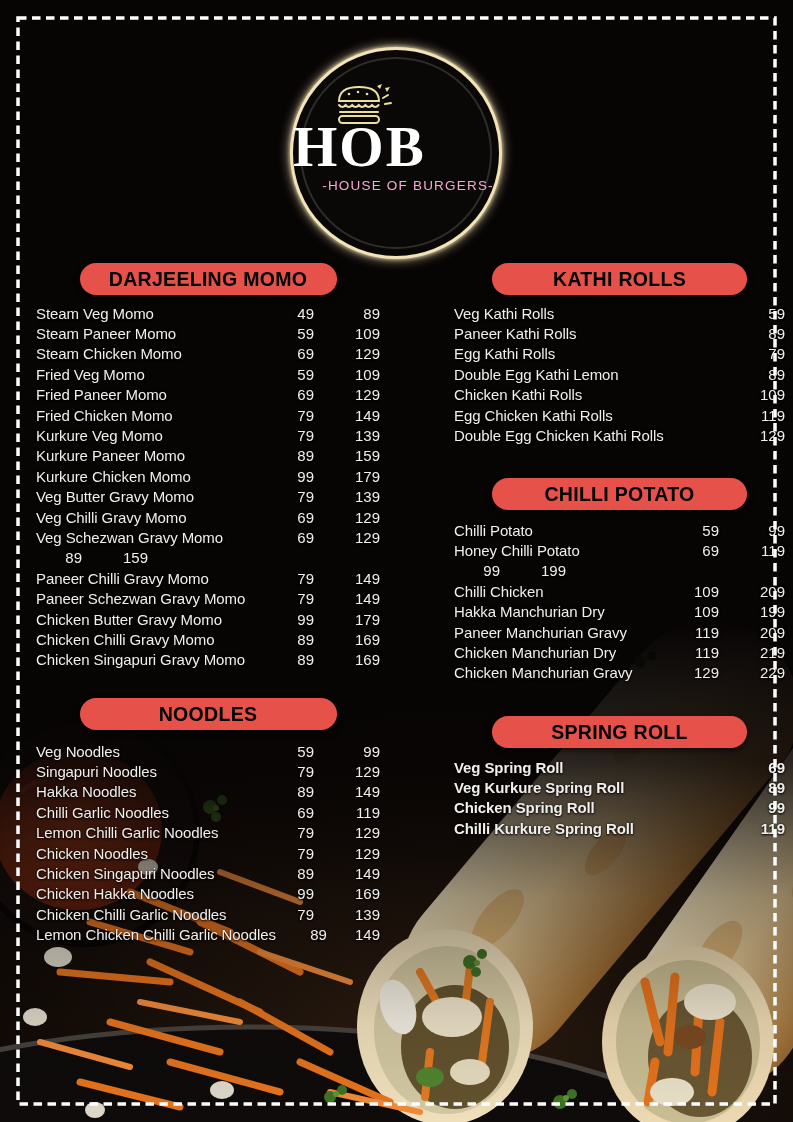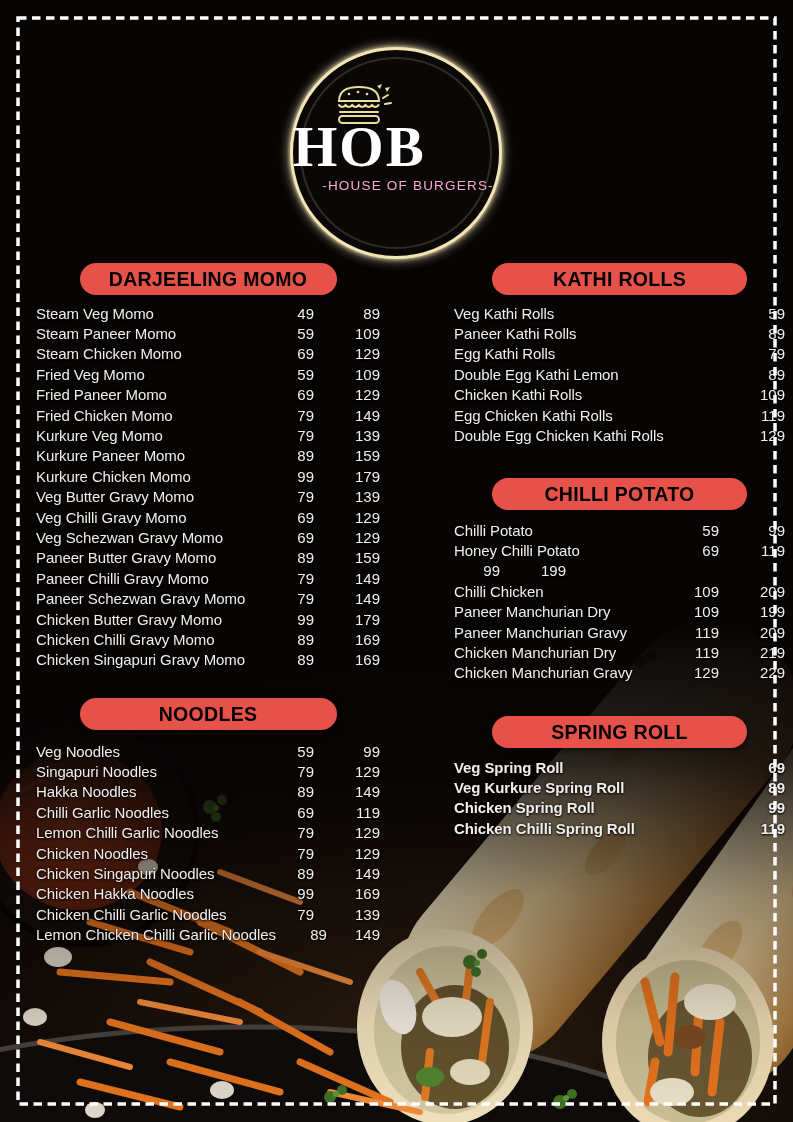--- a/index.html
+++ b/index.html
@@ -273,21 +273,20 @@
           <span class="nm">Veg Chilli Gravy Momo</span>
           <span class="pr">69</span>
           <span class="pr">129</span>
         </div>
         <div class="row">
           <span class="nm">Veg Schezwan Gravy Momo</span>
           <span class="pr">69</span>
           <span class="pr">129</span>
         </div>
         <div class="row">
-          <span class="nm">Paneer Butter Gravy Momo</span>
           <span class="pr">89</span>
           <span class="pr">159</span>
         </div>
         <div class="row">
           <span class="nm">Paneer Chilli Gravy Momo</span>
           <span class="pr">79</span>
           <span class="pr">149</span>
         </div>
         <div class="row">
           <span class="nm">Paneer Schezwan Gravy Momo</span>
@@ -366,21 +365,21 @@
         <div class="row">
           <span class="pr">99</span>
           <span class="pr">199</span>
         </div>
         <div class="row">
           <span class="nm">Chilli Chicken</span>
           <span class="pr">109</span>
           <span class="pr">209</span>
         </div>
         <div class="row">
-          <span class="nm">Paneer Manchurian Dry</span>
+          <span class="nm">Hakka Manchurian Dry</span>
           <span class="pr">109</span>
           <span class="pr">199</span>
         </div>
         <div class="row">
           <span class="nm">Paneer Manchurian Gravy</span>
           <span class="pr">119</span>
           <span class="pr">209</span>
         </div>
         <div class="row">
           <span class="nm">Chicken Manchurian Dry</span>
@@ -464,21 +463,21 @@
         </div>
         <div class="row">
           <span class="nm">Veg Kurkure Spring Roll</span>
           <span class="pr">89</span>
         </div>
         <div class="row">
           <span class="nm">Chicken Spring Roll</span>
           <span class="pr">99</span>
         </div>
         <div class="row">
-          <span class="nm">Chicken Chilli Spring Roll</span>
+          <span class="nm">Chilli Kurkure Spring Roll</span>
           <span class="pr">119</span>
         </div>
       </div>
   </div>
 
   <svg class="border-svg" viewBox="0 0 793 1122">
     <rect x="18" y="18" width="757" height="1086" fill="none" stroke="#ffffff" stroke-width="3.5" stroke-dasharray="8.5 5.5"></rect>
   </svg>
 
 </div>

